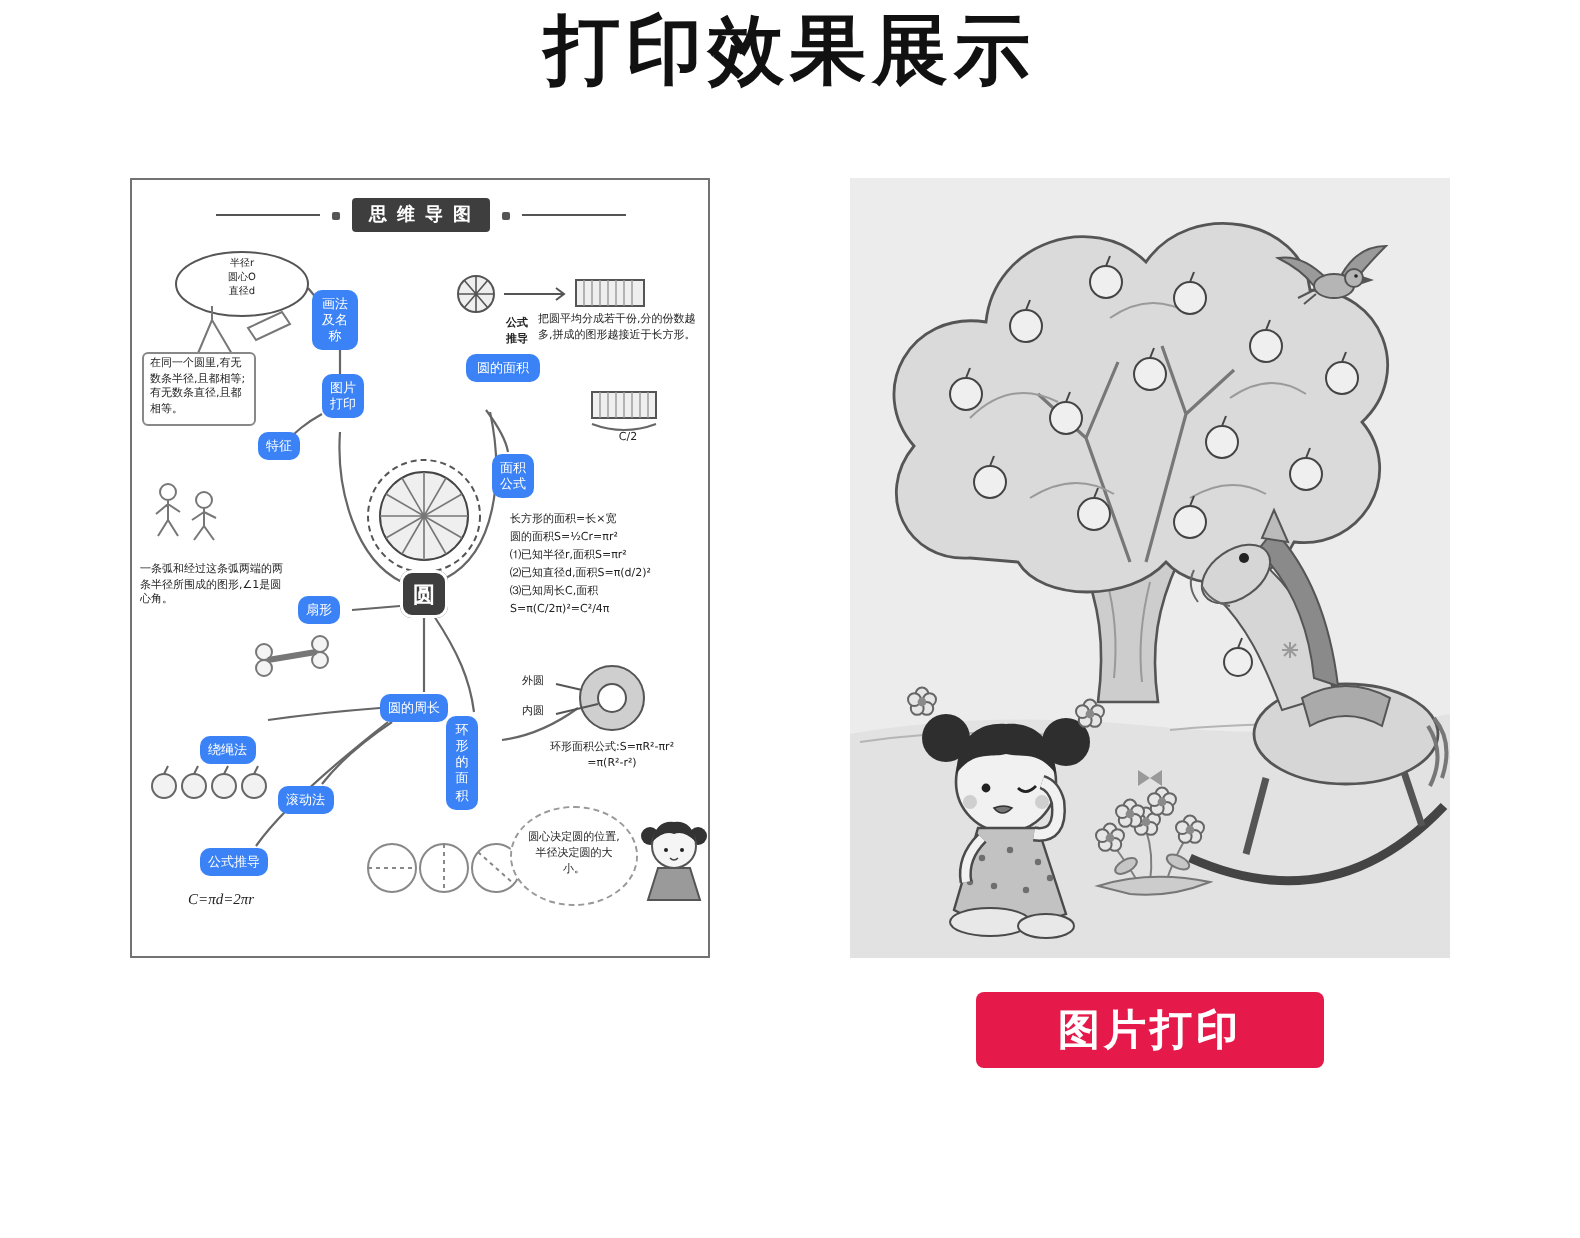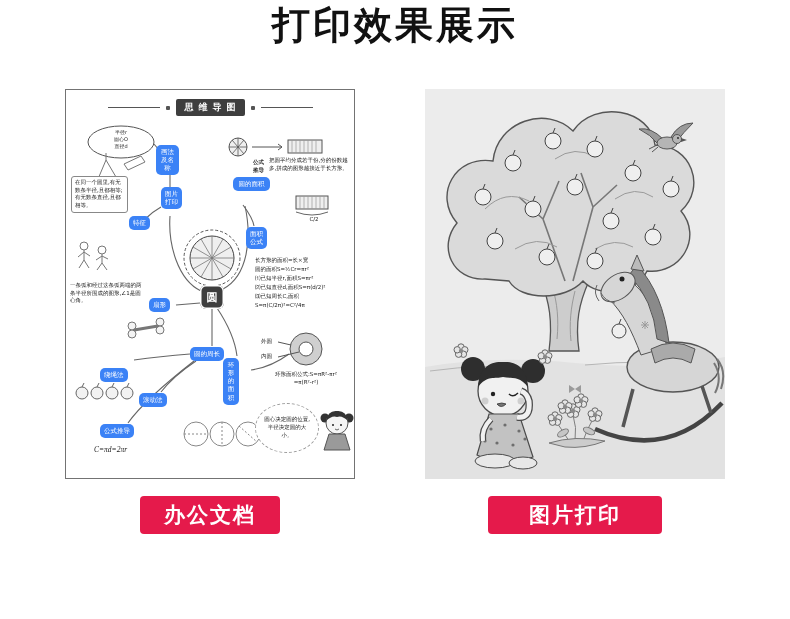--- a/index.html
+++ b/index.html
@@ -261,21 +261,20 @@
         <div class="mm-text mm-center-text" style="left:193px;top:281px;width:94px;">
           <div>环形面积公式:S=πR²-πr²</div>
           <div>=π(R²-r²)</div>
         </div>
 
         <div class="mm-formula" style="left:28px;top:355px;font-family:Liberation Serif, serif;">C=πd=2πr</div>
         <div class="mm-tip" style="left:189px;top:313px;width:64px;height:50px;">圆心决定圆的位置,半径决定圆的大小。</div>
 
       </div>
     </div>
-    <div class="caption">办公文档</div>
   </div>
 
   <div class="sample">
     <div class="photo-card">
       <svg viewBox="0 0 300 390" width="300" height="390">
         <defs>
           <g id="flw">
             <circle cx="0" cy="-4" r="3.2" fill="#e6e6e6" stroke="#666"></circle>
             <circle cx="3.8" cy="-1.2" r="3.2" fill="#e6e6e6" stroke="#666"></circle>
             <circle cx="2.4" cy="3.2" r="3.2" fill="#e6e6e6" stroke="#666"></circle>

